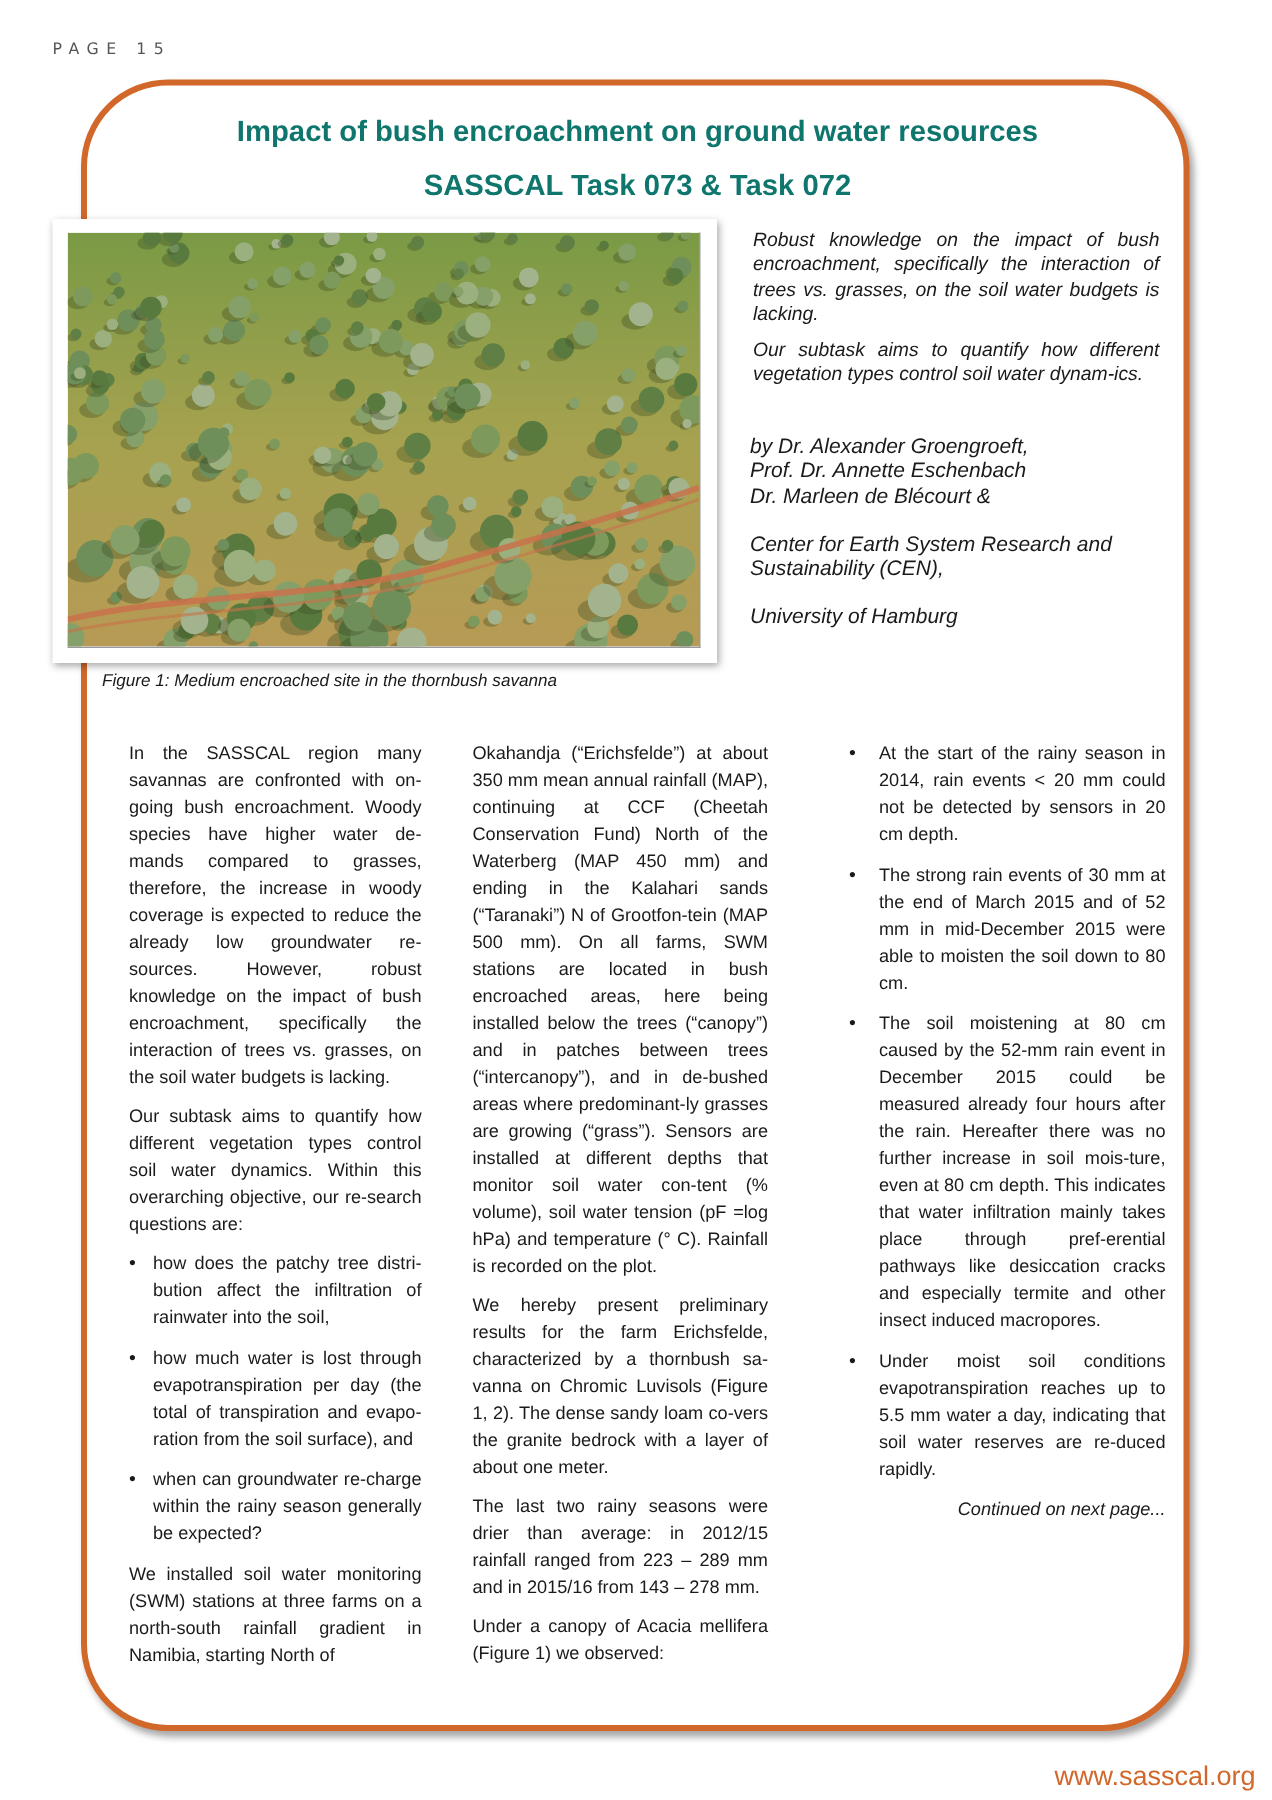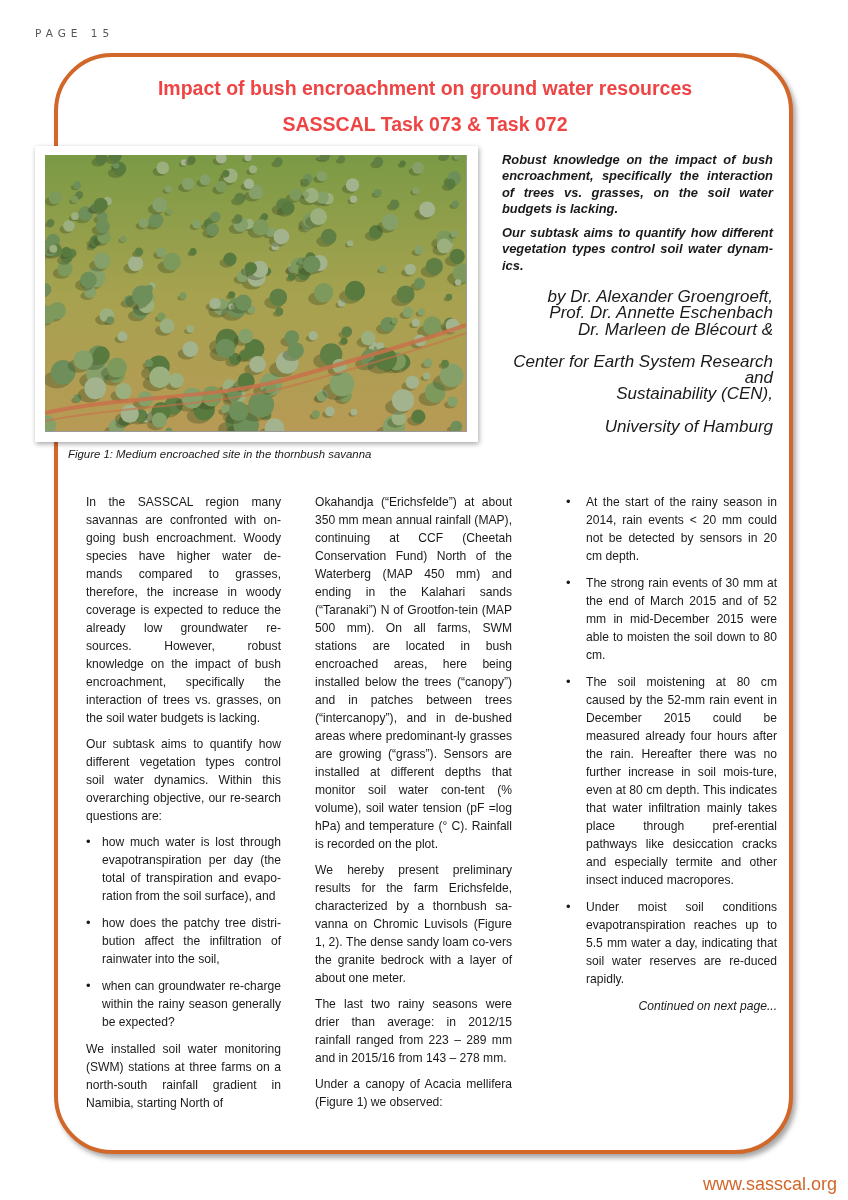--- a/index.html
+++ b/index.html
@@ -7,38 +7,38 @@
          font-family: "Liberation Sans", sans-serif; color: #1a1a1a; }
 
   .page-label { position: absolute; left: 35px; top: 27px; font-size: 10.5px;
                 letter-spacing: 5px; color: #555; font-family: "DejaVu Sans", sans-serif; }
 
   .frame { position: absolute; left: 54px; top: 53px; width: 739px; height: 1101px;
            border: 4px solid #d2672a; border-radius: 58px; box-sizing: border-box;
            box-shadow: 3px 4px 5px rgba(0,0,0,0.35); background: #fff; }
 
   .title { position: absolute; left: 60px; width: 730px; text-align: center;
-           font-weight: bold; font-size: 19.5px; color: #ef4444; }
+           font-weight: bold; font-size: 19.5px; color: #0f766e; }
   .title.l1 { top: 77px; }
   .title.l2 { top: 113px; }
 
   .photo-card { position: absolute; left: 35px; top: 146px; width: 443px; height: 296px;
                 background: #fff; box-shadow: 1px 2px 5px rgba(0,0,0,0.35); }
   .photo { position: absolute; left: 10px; top: 9px; width: 421px; height: 276px; overflow: hidden;
            border-right: 1px solid #999; border-bottom: 1px solid #999; }
   .photo svg { display: block; width: 100%; height: 100%; }
 
   .caption { position: absolute; left: 68px; top: 448px; font-style: italic; font-size: 11.4px; color: #1a1a1a; }
 
   .intro { position: absolute; left: 502px; top: 152px; width: 271px; font-style: italic;
            font-size: 12.9px; line-height: 16.3px; text-align: justify; }
-  .intro p { margin: 0 0 8px 0; font-weight: bold; }
+  .intro p { margin: 0 0 8px 0; }
 
   .authors { position: absolute; left: 500px; top: 289px; width: 273px; font-style: italic;
-             font-size: 17px; line-height: 16.3px; text-align: right; }
+             font-size: 14px; line-height: 16.3px; }
   .authors p { margin: 0; }
   .authors .gap { margin-top: 16px; }
 
   .col { position: absolute; top: 493px; font-size: 12.1px; line-height: 18px; text-align: justify; }
   .col p { margin: 0 0 8px 0; }
   .col1 { left: 86px; width: 195px; }
   .col2 { left: 315px; width: 197px; }
   .col3 { left: 586px; width: 191px; }
 
   ul.bul { list-style: none; margin: 0 0 8px 0; padding: 0; }
@@ -613,22 +613,22 @@
   <p>Dr. Marleen de Blécourt &amp;</p>
   <p class="gap">Center for Earth System Research and</p>
   <p>Sustainability (CEN),</p>
   <p class="gap">University of Hamburg</p>
 </div>
 
 <div class="col col1">
   <p>In the SASSCAL region many savannas are confronted with on-going bush encroachment. Woody species have higher water de-mands compared to grasses, therefore, the increase in woody coverage is expected to reduce the already low groundwater re-sources. However, robust knowledge on the impact of bush encroachment, specifically the interaction of trees vs. grasses, on the soil water budgets is lacking.</p>
   <p>Our subtask aims to quantify how different vegetation types control soil water dynamics. Within this overarching objective, our re-search questions are:</p>
   <ul class="bul">
+    <li>how does the patchy tree distri-bution affect the infiltration of rainwater into the soil,</li>
     <li>how much water is lost through evapotranspiration per day (the total of transpiration and evapo-ration from the soil surface), and</li>
-    <li>how does the patchy tree distri-bution affect the infiltration of rainwater into the soil,</li>
     <li>when can groundwater re-charge within the rainy season generally be expected?</li>
   </ul>
   <p>We installed soil water monitoring (SWM) stations at three farms on a north-south rainfall gradient in Namibia, starting North of</p>
 </div>
 
 <div class="col col2">
   <p>Okahandja (“Erichsfelde”) at about 350 mm mean annual rainfall (MAP), continuing at CCF (Cheetah Conservation Fund) North of the Waterberg (MAP 450 mm) and ending in the Kalahari sands (“Taranaki”) N of Grootfon-tein (MAP 500 mm). On all farms, SWM stations are located in bush encroached areas, here being installed below the trees (“canopy”) and in patches between trees (“intercanopy”), and in de-bushed areas where predominant-ly grasses are growing (“grass”). Sensors are installed at different depths that monitor soil water con-tent (% volume), soil water tension (pF =log hPa) and temperature (° C). Rainfall is recorded on the plot.</p>
   <p>We hereby present preliminary results for the farm Erichsfelde, characterized by a thornbush sa-vanna on Chromic Luvisols (Figure 1, 2). The dense sandy loam co-vers the granite bedrock with a layer of about one meter.</p>
   <p>The last two rainy seasons were drier than average: in 2012/15 rainfall ranged from 223 – 289 mm and in 2015/16 from 143 – 278 mm.</p>
   <p>Under a canopy of Acacia mellifera (Figure 1) we observed:</p>

